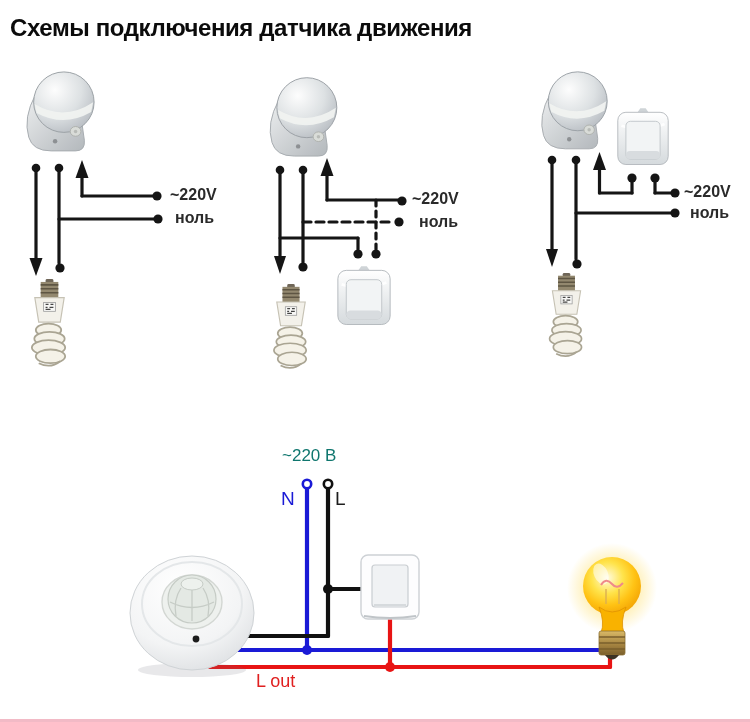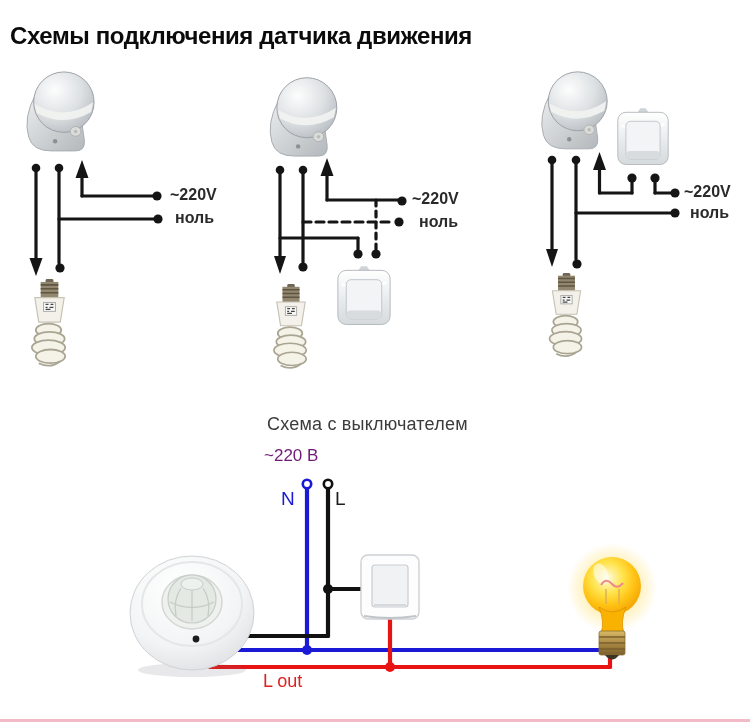--- a/index.html
+++ b/index.html
@@ -5,35 +5,35 @@
   html,body{margin:0;padding:0;background:#ffffff;}
   .page{
     position:relative;
     width:750px;height:722px;
     background:#ffffff;
     overflow:hidden;
     font-family:"Liberation Sans",sans-serif;
   }
   .lbl{position:absolute;white-space:nowrap;line-height:1.1;}
   .page-title{
-    left:10px;top:23px;
+    left:10px;top:15px;
     font-size:24px;font-weight:700;color:#0b0b0b;letter-spacing:-0.4px;
   }
   .wire-lbl{font-size:16px;font-weight:600;color:#2a2a2a;text-align:right;}
   .lbl-d1-phase{left:170px;top:186px;}
   .lbl-d1-neutral{left:175px;top:209px;}
   .lbl-d2-phase{left:412px;top:190px;}
   .lbl-d2-neutral{left:419px;top:213px;}
   .lbl-d3-phase{left:684px;top:183px;}
   .lbl-d3-neutral{left:690px;top:204px;}
   .bottom-title{left:267px;top:415px;font-size:18px;font-weight:400;color:#3c3c3c;letter-spacing:0.2px;}
-  .bottom-voltage{left:264px;top:447px;font-size:17px;font-weight:400;color:#701a75;}
+  .bottom-voltage{left:282px;top:447px;font-size:17px;font-weight:400;color:#0f766e;}
   .term-n{left:281px;top:489px;font-size:19px;font-weight:500;color:#1a1ad6;}
   .term-l{left:335px;top:489px;font-size:19px;font-weight:500;color:#1d1d1d;}
-  .l-out{left:263px;top:672px;font-size:18px;font-weight:500;color:#e02020;}
+  .l-out{left:256px;top:672px;font-size:18px;font-weight:500;color:#e02020;}
   .diagram-svg{position:absolute;left:0;top:0;}
   .bottom-edge{
     position:absolute;left:0;bottom:0;width:750px;height:3px;
     background:#f2bac6;
   }
 </style>
 </head>
 <body>
 
 <div class="page">
@@ -235,20 +235,19 @@
 
   <div class="lbl wire-lbl lbl-d1-phase">~220V</div>
   <div class="lbl wire-lbl lbl-d1-neutral">ноль</div>
 
   <div class="lbl wire-lbl lbl-d2-phase">~220V</div>
   <div class="lbl wire-lbl lbl-d2-neutral">ноль</div>
 
   <div class="lbl wire-lbl lbl-d3-phase">~220V</div>
   <div class="lbl wire-lbl lbl-d3-neutral">ноль</div>
 
-  <div class="lbl bottom-title">Схема с выключателем</div>
   <div class="lbl bottom-voltage">~220 В</div>
   <div class="lbl term-n">N</div>
   <div class="lbl term-l">L</div>
   <div class="lbl l-out">L out</div>
 
   <div class="bottom-edge"></div>
 </div>
 
 </body></html>

